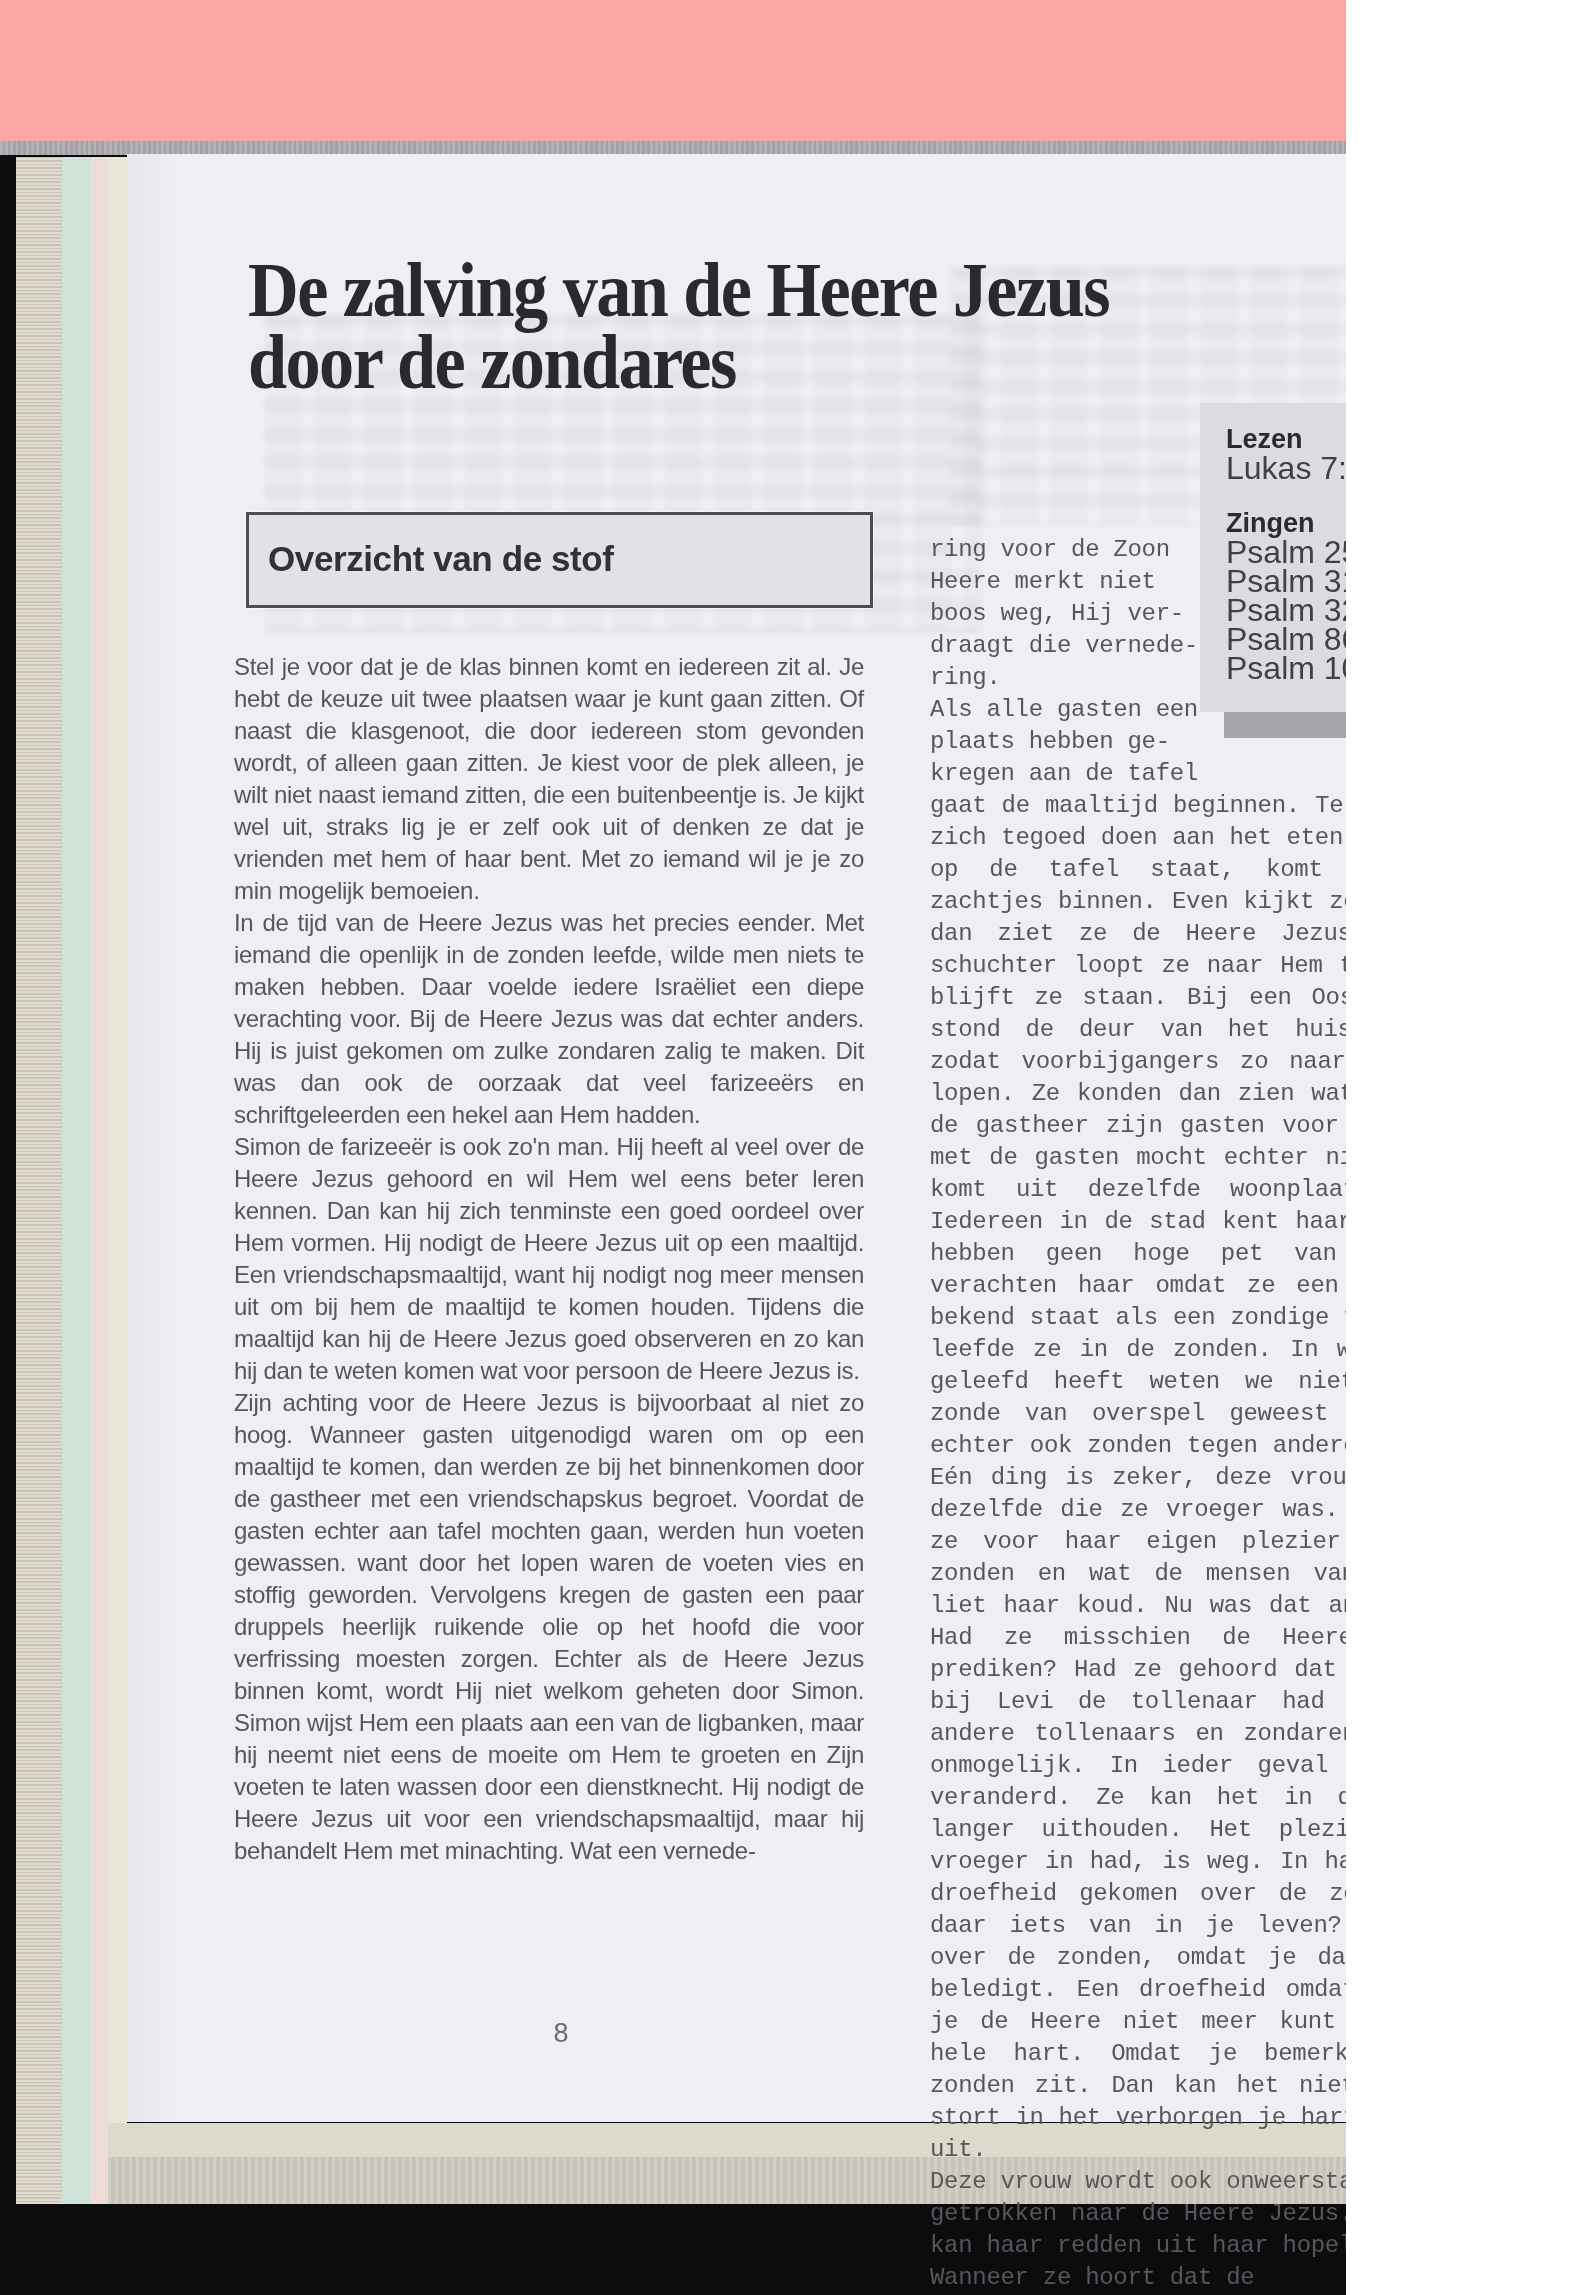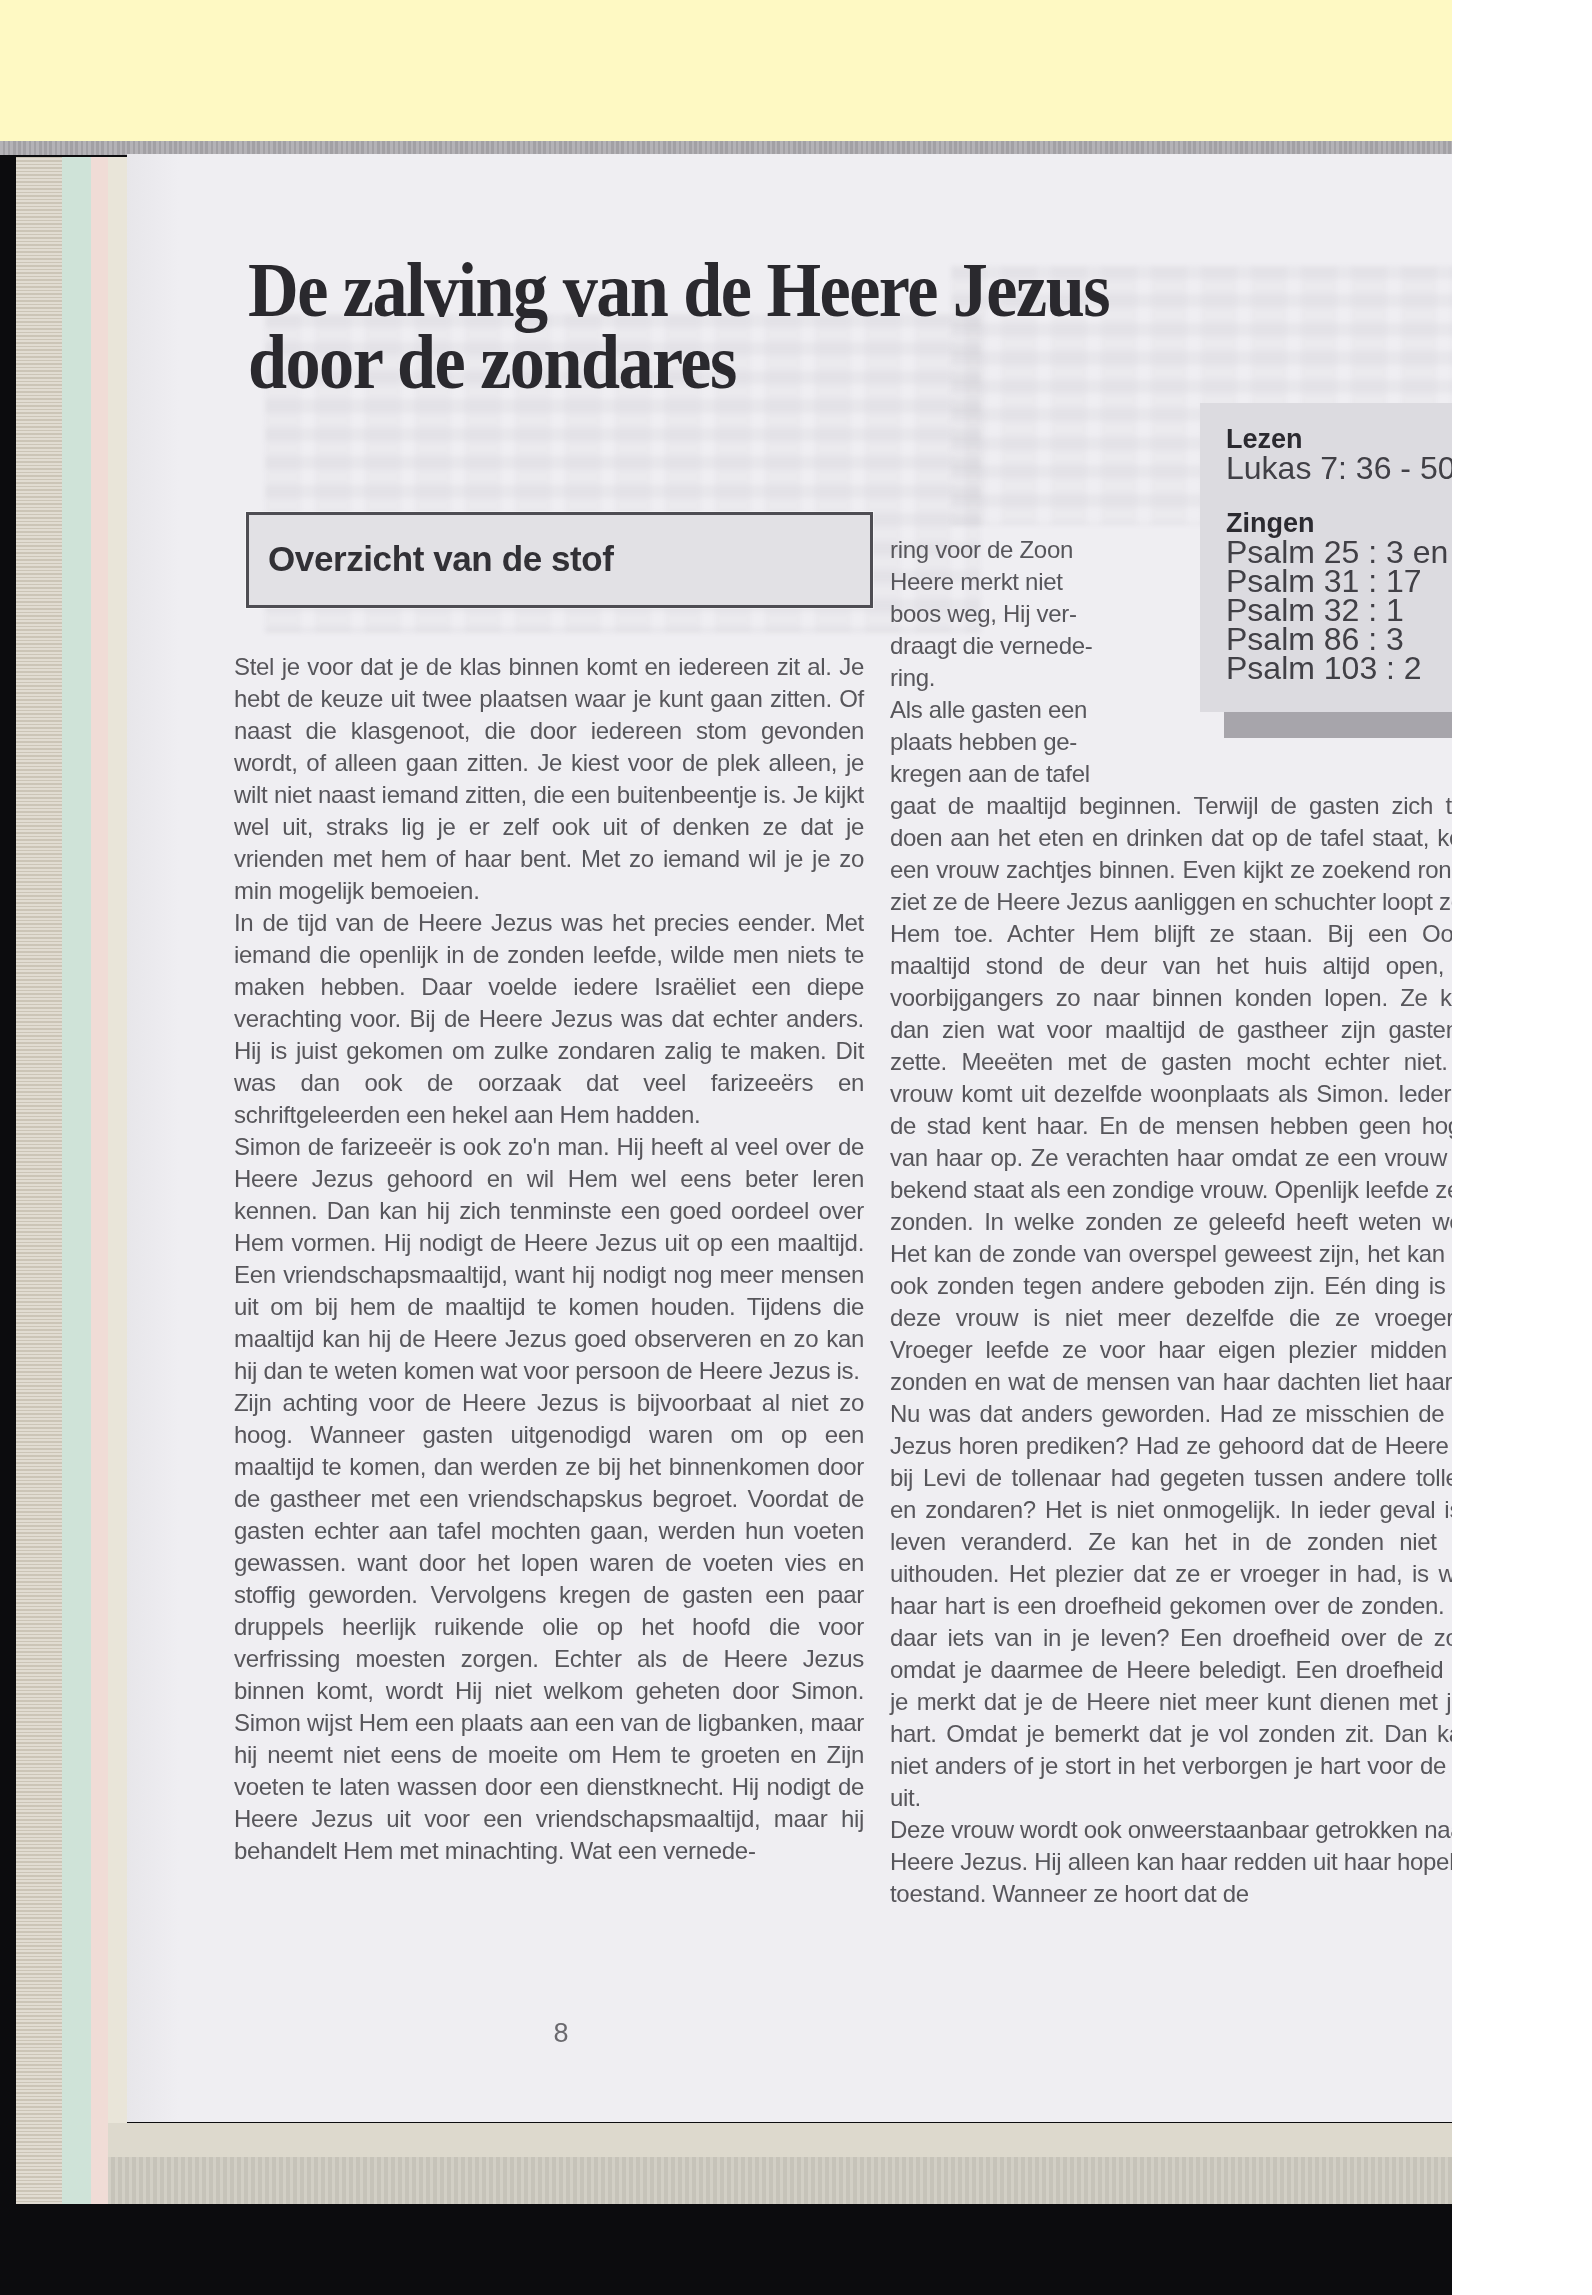--- a/index.html
+++ b/index.html
@@ -2,21 +2,21 @@
 <html style="--page_bg: #efeef2; --body_text: #57565b; --title_text: #2a292e; --box_bg: #dcdbe0; --box_shadow: #a7a5ab; --frame_border: #4e4d53; --table_band: #aaa8ac; --binding_cloth: #d6cfc0; --edge_mint: #cfe3d8; --edge_pink: #f0dcd6; --edge_cream: #e9e5d9; --backdrop_black: #0c0c0e;font-size:14px"><head>
 <meta charset="utf-8">
 <style>
   :root{
     --page_bg:#efeef2; --body_text:#57565b; --title_text:#2a292e;
     --box_bg:#dcdbe0; --box_shadow:#a7a5ab; --frame_border:#4e4d53;
     --table_band:#aaa8ac; --binding_cloth:#d6cfc0; --edge_mint:#cfe3d8;
     --edge_pink:#f0dcd6; --edge_cream:#e9e5d9; --backdrop_black:#0c0c0e;
   }
   html,body{margin:0;padding:0;background:#ffffff;}
-  .stage{position:relative;width:1452px;height:2295px;overflow:hidden;background:#fef9c3;
+  .stage{position:relative;width:1346px;height:2295px;overflow:hidden;background:#fca5a5;
          font-family:"Liberation Sans",sans-serif;}
   
   .table-band{position:absolute;left:0;top:141px;width:1592px;height:14.7px;
     background:repeating-linear-gradient(90deg,#b4b2b6 0 2.6px,#a2a0a4 2.6px 5.2px);}
   
   .book-black{position:absolute;left:0;top:155px;width:1592px;height:2140px;
     background:var(--backdrop_black);}
   
   .edge{position:absolute;top:157px;height:2047px;}
   .edge-beige{left:15.5px;width:47px;background:
@@ -55,21 +55,21 @@
   
   .overview-box{position:absolute;left:119px;top:358px;width:621px;height:90px;
     border:3.5px solid var(--frame_border);background:#e2e1e5;box-sizing:content-box;
     box-shadow:0 0 0 0.9px rgba(255,255,255,.5);}
   .overview-heading{font-size:35px;font-weight:bold;color:#323136;line-height:88px;
     padding-left:19px;letter-spacing:-0.4px;}
   
   .col{position:absolute;color:var(--body_text);font-size:24px;line-height:32px;
     letter-spacing:-0.3px;}
   .col-left{left:107px;top:497px;width:630px;}
-  .col-right{left:763px;top:380px;width:627px;}
+  .col-right{left:803px;top:380px;width:627px;font-family:Liberation Mono, monospace;}
   .body-par{margin:0;text-align:justify;}
   .col-right .body-par:last-child{text-align:left;}
   .narrow-line{white-space:nowrap;}
   .page-number{position:absolute;left:119px;top:1864px;width:630px;text-align:center;
     font-size:27px;color:#6a696e;}
 </style>
 </head>
 <body>
 
 <div class="stage">

